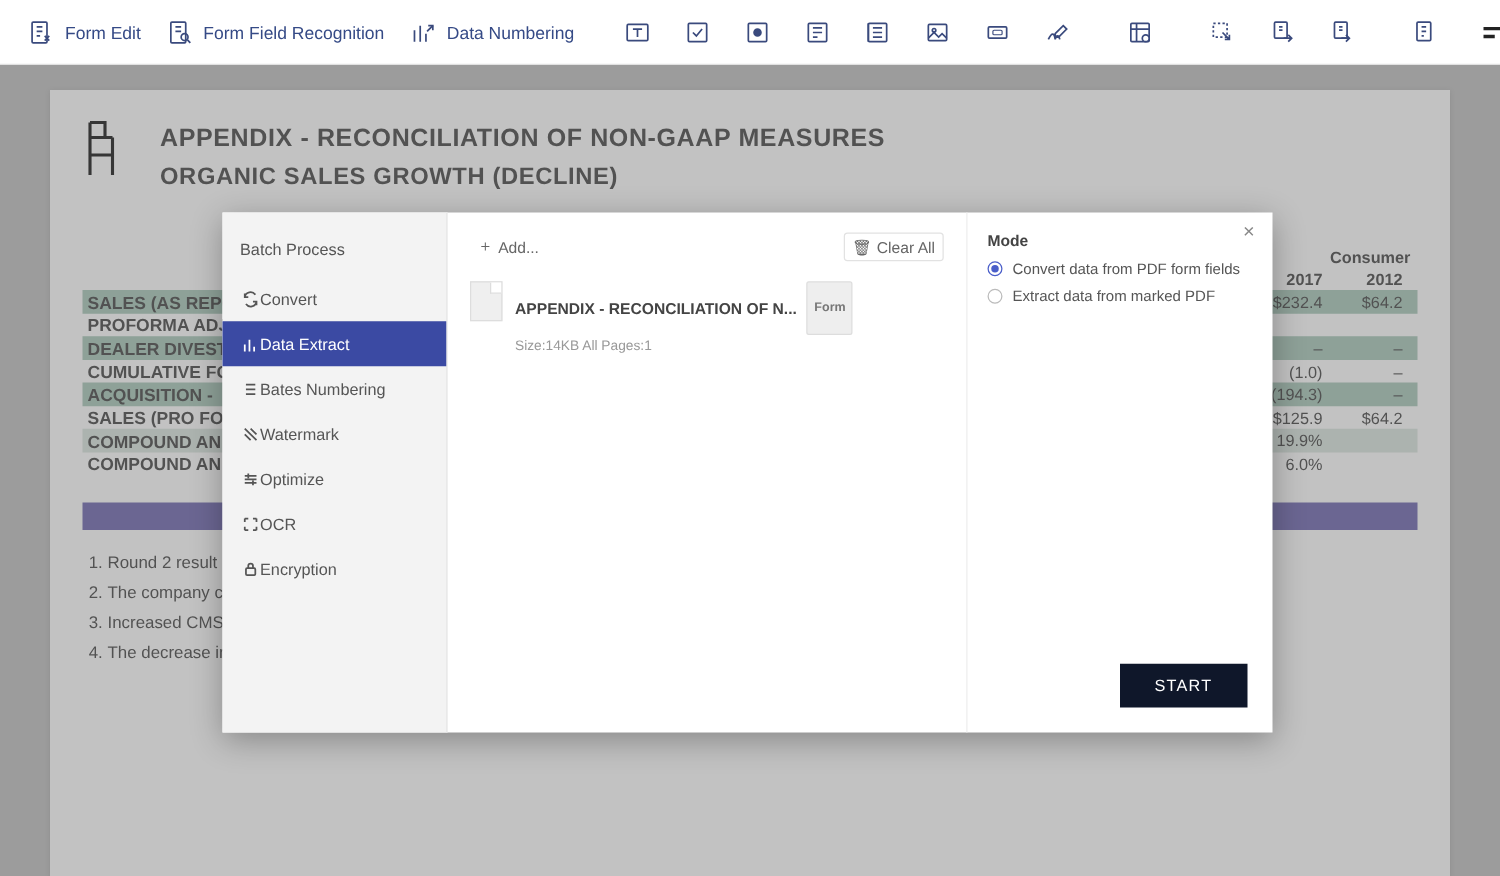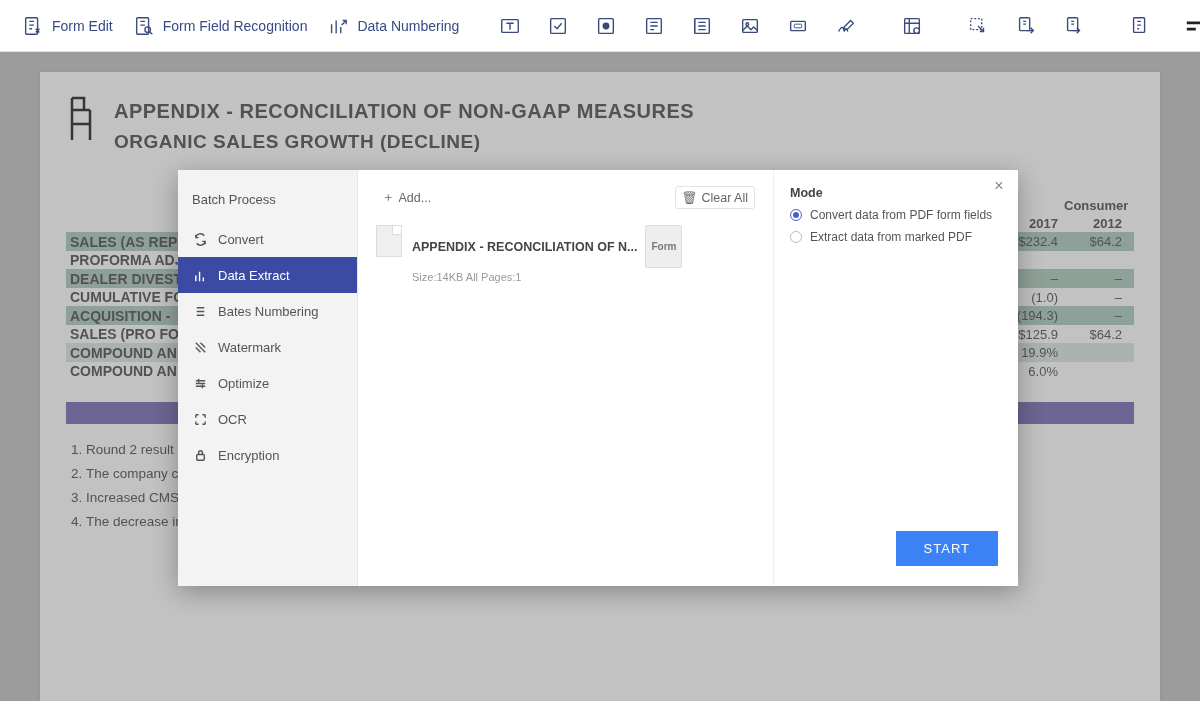--- a/index.html
+++ b/index.html
@@ -55,21 +55,21 @@
   justify-content: center;
 }
 .doc-page {
   margin-top: 20px;
   width: 1120px;
   background: #fff;
   padding: 24px 26px 40px 26px;
   box-shadow: 0 1px 4px rgba(0,0,0,0.15);
 }
 .doc-header {
-  display: flex; align-items: flex-start; gap: 18px; margin-bottom: 40px;
+  display: flex; align-items: flex-start; gap: 32px; margin-bottom: 40px;
 }
 .chair-icon svg { width: 30px; height: 46px; stroke: #000; fill: none; stroke-width: 2.5; }
 .doc-titles { font-weight: 700; font-size: 19px; letter-spacing: 0.5px; line-height: 1.55; }
 .doc-titles div:first-child { font-size: 20px; }
 
 .sheet { font-size: 14px; }
 .sheet-row { display: flex; height: 18.5px; align-items: center; }
 .sheet-row .label { flex: 0 0 870px; padding-left: 4px; font-weight: 700; white-space: nowrap; overflow: hidden; }
 .sheet-row .col { width: 64px; text-align: right; padding-right: 6px; font-size: 13px; }
 .sheet-row.shaded { background: #a0c3b3; }
@@ -105,21 +105,21 @@
   position: absolute; top: 8px; right: 10px;
   width: 18px; height: 18px; cursor: pointer;
   color: #888; font-size: 16px; line-height: 16px; text-align: center;
 }
 .m-sidebar {
   width: 180px; background: #f3f3f3; border-right: 1px solid #e6e6e6;
   padding-top: 14px;
 }
 .m-sidebar-title { font-size: 13px; color: #555; padding: 8px 14px 14px 14px; }
 .m-item {
-  display: flex; align-items: center; gap: 10px;
+  display: flex; align-items: center; 
   padding: 10px 14px; font-size: 13px; color: #555; cursor: pointer;
 }
 .m-item.active { background: #3b4aa3; color: #fff; }
 .m-item .mi-ico { width:16px; height:16px; display:flex; align-items:center; justify-content:center;}
 .m-item .mi-ico svg { width:15px; height:15px; stroke: currentColor; fill:none; stroke-width:1.5;}
 
 .m-center {
   flex: 1; padding: 16px 18px 0 18px; border-right: 1px solid #eee;
   position: relative;
 }
@@ -156,21 +156,21 @@
 .m-right h4 { font-size:12.5px; font-weight:700; color:#444; margin-bottom:8px; }
 .radio-row {
   display:flex; align-items:center; gap:8px; font-size:12px; color:#555;
   margin-bottom:8px; cursor:pointer;
 }
 .radio { width:12px;height:12px;border:1.5px solid #4a5ec9;border-radius:50%;position:relative;}
 .radio.checked::after{content:"";position:absolute;inset:2px;border-radius:50%;background:#4a5ec9;}
 .radio.unchecked{border-color:#bbb;}
 .start-btn {
   position:absolute; bottom:20px; right:20px;
-  background:#3b82f6; color:#fff; font-size:13px; letter-spacing:1px;
+  background:#0f172a; color:#fff; font-size:13px; letter-spacing:1px;
   border:none; padding:10px 28px; cursor:pointer;
 }
 
 </style>
 </head>
 <body>
 
 <div class="toolbar">
   <div class="tb-btn">
     <span class="tb-icon">

